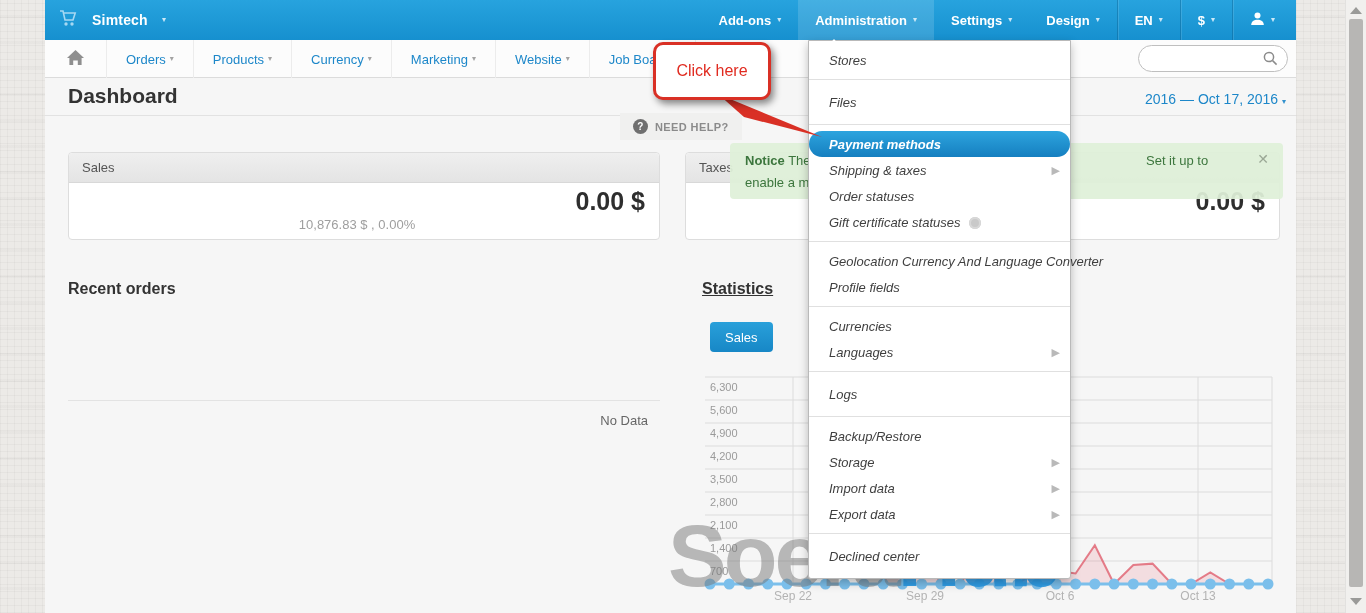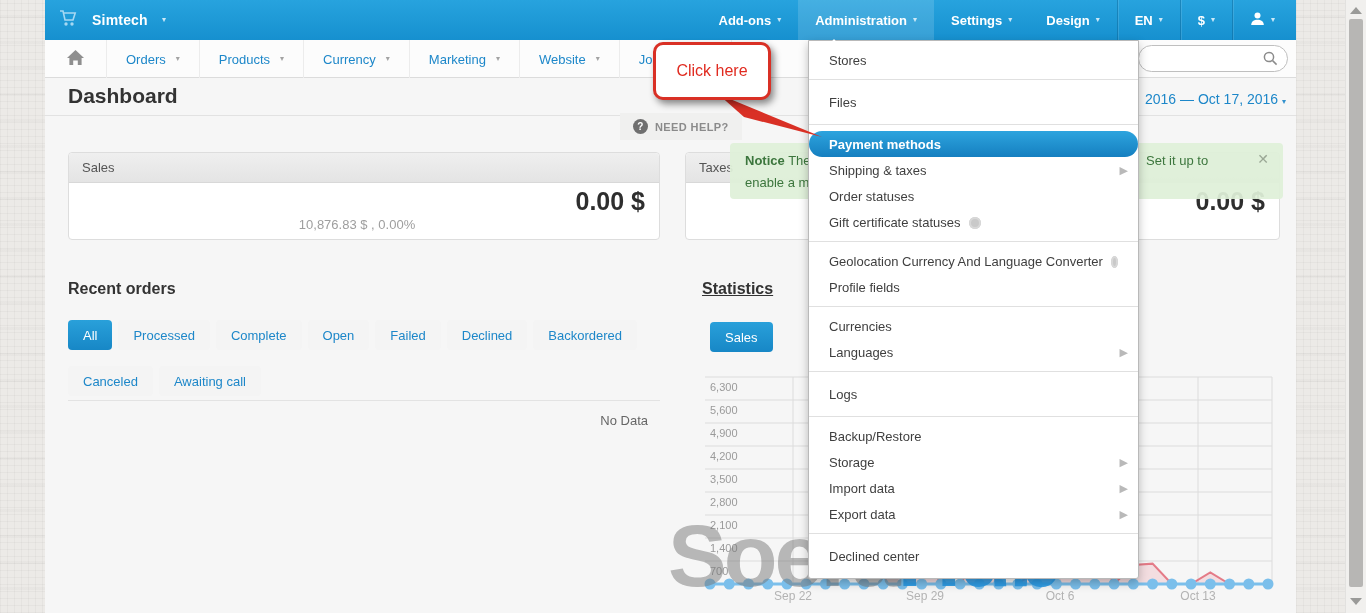--- a/index.html
+++ b/index.html
@@ -31,21 +31,21 @@
   .topmenu-item{display:flex;align-items:center;gap:6px;padding:0 17px;font-size:13px;font-weight:bold;cursor:pointer;white-space:nowrap;justify-content:center;}
   .topmenu-item.active{background:rgba(255,255,255,.14);}
   .topmenu-item.divided{border-left:1px solid rgba(8,84,126,.35);box-shadow:inset 1px 0 0 rgba(255,255,255,.12);}
   .cr{font-size:8px;opacity:.9;line-height:1;}
   .topbar .cr{color:#dff1fb;}
 
   
   .navbar{position:absolute;left:0;top:40px;width:1251px;height:38px;background:#fcfcfc;border-bottom:1px solid #dcdcdc;box-sizing:border-box;}
   .nav-inner{display:flex;height:38px;align-items:stretch;}
   .nav-home{display:flex;align-items:center;padding:0 22px;border-right:1px solid #ececec;cursor:pointer;}
-  .nav-item{display:flex;align-items:center;gap:10px;padding:0 19px;border-right:1px solid #ececec;color:#1d87c9;font-size:13px;cursor:pointer;white-space:nowrap;}
+  .nav-item{display:flex;align-items:center;gap:4px;padding:0 19px;border-right:1px solid #ececec;color:#1d87c9;font-size:13px;cursor:pointer;white-space:nowrap;}
   .nav-item .cr{color:#9a9a9a;}
   .search{position:absolute;right:8px;top:5px;width:150px;height:27px;border:1px solid #bfbfbf;border-radius:15px;background:#fff;box-sizing:border-box;}
   .search input{position:absolute;left:12px;top:1px;width:105px;height:23px;border:0;outline:0;font-size:13px;background:transparent;}
   .search svg{position:absolute;right:9px;top:5px;}
 
   
   .pagehead{position:absolute;left:0;top:78px;width:1251px;height:38px;border-bottom:1px solid #e2e2e2;box-sizing:border-box;}
   .page-title{position:absolute;left:23px;top:6px;font-size:21px;font-weight:bold;color:#333;}
   .date-range{position:absolute;right:10px;top:13px;font-size:14px;color:#1d87c9;cursor:pointer;white-space:nowrap;}
   .date-range .cr{color:#1d87c9;}
@@ -75,21 +75,21 @@
   .chip{height:30px;display:flex;align-items:center;padding:0 15px;border-radius:4px;background:#f4f4f4;color:#1d87c9;font-size:13px;cursor:pointer;margin-bottom:10px;}
   .chip.active{background:linear-gradient(#29a0da,#1787c6);color:#fff;}
   .ro-divider{position:absolute;left:23px;top:400px;width:592px;border-top:1px solid #e3e3e3;}
   .no-data{position:absolute;left:23px;top:413px;width:580px;text-align:right;font-size:13px;color:#666;}
   .stat-chip{position:absolute;left:665px;top:322px;}
 
   
   .chart{position:absolute;left:645px;top:365px;z-index:1;}
 
   
-  .dropdown{position:absolute;left:808px;top:40px;width:331px;z-index:10;background:#fff;border:1px solid #b9b9b9;border-radius:0 0 3px 3px;box-shadow:0 4px 10px rgba(0,0,0,.25);box-sizing:border-box;}
+  .dropdown{position:absolute;left:808px;top:40px;width:263px;z-index:10;background:#fff;border:1px solid #b9b9b9;border-radius:0 0 3px 3px;box-shadow:0 4px 10px rgba(0,0,0,.25);box-sizing:border-box;font-style:italic;}
   .dd-caret{position:absolute;left:826px;top:31px;z-index:11;width:0;height:0;border:8px solid transparent;border-bottom:9px solid #fff;}
   .dd-group{border-bottom:1px solid #e0e0e0;padding:6px 0;}
   .dd-group:last-child{border-bottom:0;}
   .dd-group.tall{padding:9px 0;}
   .dd-item{position:relative;display:flex;align-items:center;height:26px;padding:0 20px;font-size:13px;color:#3f3f3f;cursor:pointer;white-space:nowrap;}
   .dd-item.hl{background:linear-gradient(#2da4de,#157fc0);color:#fff;font-weight:bold;border-radius:13px;}
   .dd-sub{position:absolute;right:10px;color:#b9b9b9;font-size:11px;}
   .addon-dot{display:inline-block;width:12px;height:12px;margin-left:8px;border-radius:50%;background:#c9c9c9;box-shadow:inset 0 0 0 2px #d8d8d8;position:relative;top:1px;}
 
   
@@ -222,31 +222,20 @@
     </div>
 
     <div class="notice">
       <div class="n-l1"><b>Notice</b> <span>The</span></div>
       <div class="n-l2">enable a m</div>
       <div class="n-r">Set it up to</div>
       <div class="n-x">✕</div>
     </div>
 
     <div class="sec-title" style="left:23px;top:280px;">Recent orders</div>
-    <div class="chips">
-      <div class="chip active">All</div>
-      <div class="chip">Processed</div>
-      <div class="chip">Complete</div>
-      <div class="chip">Open</div>
-      <div class="chip">Failed</div>
-      <div class="chip">Declined</div>
-      <div class="chip">Backordered</div>
-      <div class="chip">Canceled</div>
-      <div class="chip">Awaiting call</div>
-    </div>
     <div class="ro-divider"></div>
     <div class="no-data">No Data</div>
 
     <div class="sec-title" style="left:657px;top:280px;text-decoration:underline;">Statistics</div>
     <div class="chip active stat-chip">Sales</div>
     <svg class="chart" width="650" height="248" viewBox="690 365 650 248">
         <line x1="705" y1="377" x2="1272" y2="377" stroke="#dcdcdc" stroke-width="1"></line>
         <text x="710" y="391" font-size="11" fill="#9a9a9a">6,300</text>
         <line x1="705" y1="400" x2="1272" y2="400" stroke="#dcdcdc" stroke-width="1"></line>
         <text x="710" y="414" font-size="11" fill="#9a9a9a">5,600</text>

